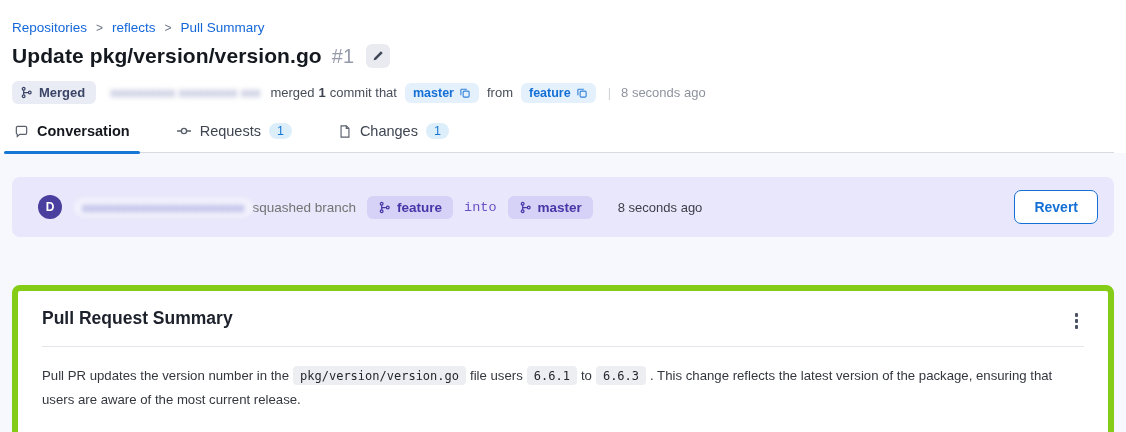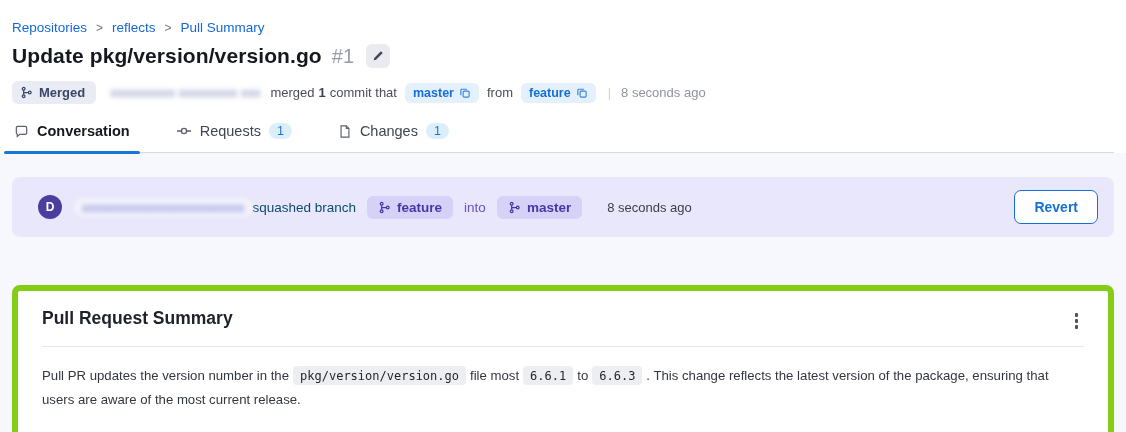--- a/index.html
+++ b/index.html
@@ -65,27 +65,27 @@
   .avatar {
     width:24px; height:24px; border-radius:50%; background:#4a3e9e; color:#fff;
     font-size:12px; font-weight:700; display:flex; align-items:center;
     justify-content:center; flex:0 0 auto;
   }
   .redacted-banner {
     color:#6f74c9; filter:blur(2.6px); font-size:13px; margin-left:12px;
     background:rgba(255,255,255,.5); border-radius:11px; padding:2px 8px;
     user-select:none; white-space:nowrap;
   }
-  .banner-action { color:#0c4a6e; font-size:13.5px; }
+  .banner-action { color:#737373; font-size:13.5px; }
   .banner-branch {
     display:inline-flex; align-items:center; gap:6px;
     background:#d6d1f6; color:#4836a8; font-weight:700; font-size:13.5px;
     padding:4px 11px; border-radius:6px; margin:0 11px; cursor:pointer;
   }
-  .banner-into { color:#6a4fc5; font-size:13.5px; }
+  .banner-into { color:#6a4fc5; font-size:13.5px;font-family:Liberation Mono, monospace; }
   .banner-time { color:#3d4049; font-size:13px; margin-left:14px; }
   .banner-spacer { flex:1; }
   .banner-btn {
     background:#ffffff; border:1.5px solid #1570d6; color:#1570d6;
     font-family:"Liberation Sans", sans-serif;
     font-size:14px; font-weight:700; border-radius:7px; height:34px;
     padding:0 19px; cursor:pointer; margin-left:15px;
   }
   
   .card {
@@ -240,16 +240,16 @@
   <section class="card">
     <div class="card-head">
       <h2 class="card-title">Pull Request Summary</h2>
       <button class="kebab" aria-label="menu">
         <span></span>
         <span></span>
         <span></span>
       </button>
     </div>
     <hr class="card-divider">
-    <p class="card-body"><span>Pull PR updates the version number in the</span><code class="code-chip">pkg/version/version.go</code><span>file most</span><code class="code-chip">6.6.1</code><span>to</span><code class="code-chip">6.6.3</code><span>. This change reflects the latest version of the package, ensuring that users are aware of the most current release.</span></p>
+    <p class="card-body"><span>Pull PR updates the version number in the</span><code class="code-chip">pkg/version/version.go</code><span>file users</span><code class="code-chip">6.6.1</code><span>to</span><code class="code-chip">6.6.3</code><span>. This change reflects the latest version of the package, ensuring that users are aware of the most current release.</span></p>
   </section>
 
 </div>
 
 </body></html>

